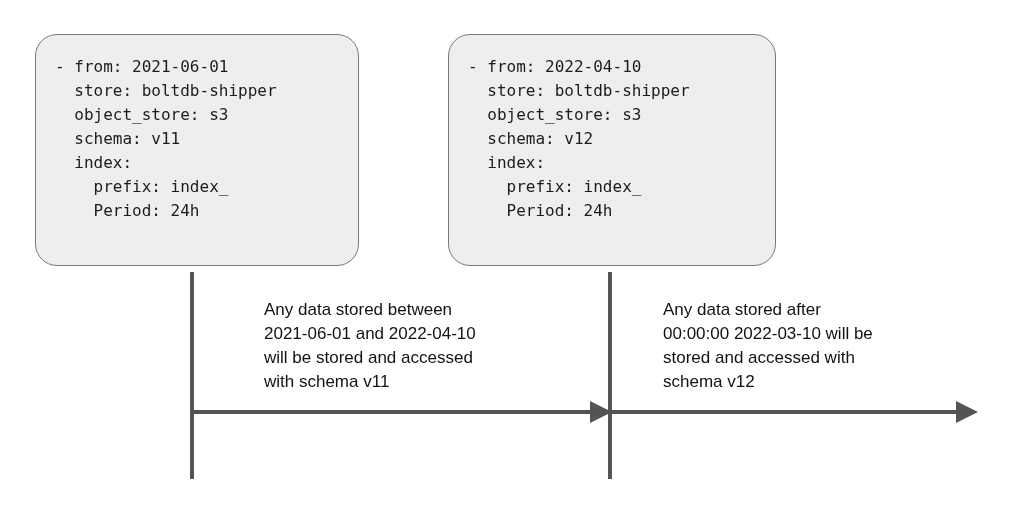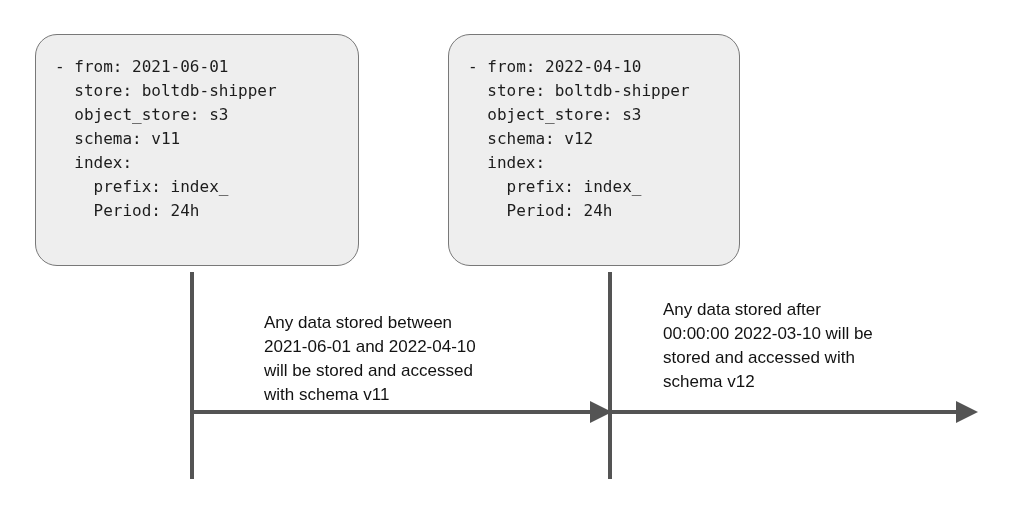--- a/index.html
+++ b/index.html
@@ -29,21 +29,21 @@
   }
   #config-box-1 {
     left: 35px;
     top: 34px;
     width: 324px;
     height: 232px;
   }
   #config-box-2 {
     left: 448px;
     top: 34px;
-    width: 292px;
+    width: 328px;
     height: 232px;
   }
   .config-text {
     position: absolute;
     left: 19px;
     top: 20px;
     margin: 0;
     font-family: "DejaVu Sans Mono", "Liberation Mono", monospace;
     font-size: 16px;
     line-height: 24px;
@@ -97,21 +97,20 @@
     font-family: "Liberation Sans", sans-serif;
     font-size: 17px;
     line-height: 24px;
     color: #121212;
     white-space: pre-line;
     top: 298px;
   }
   #annotation-v11 {
     left: 264px;
     width: 290px;
-    margin-top: 13px;
   }
   #annotation-v12 {
     left: 663px;
     width: 300px;
   }
 </style>
 </head>
 <body>
 
 <div id="canvas">

